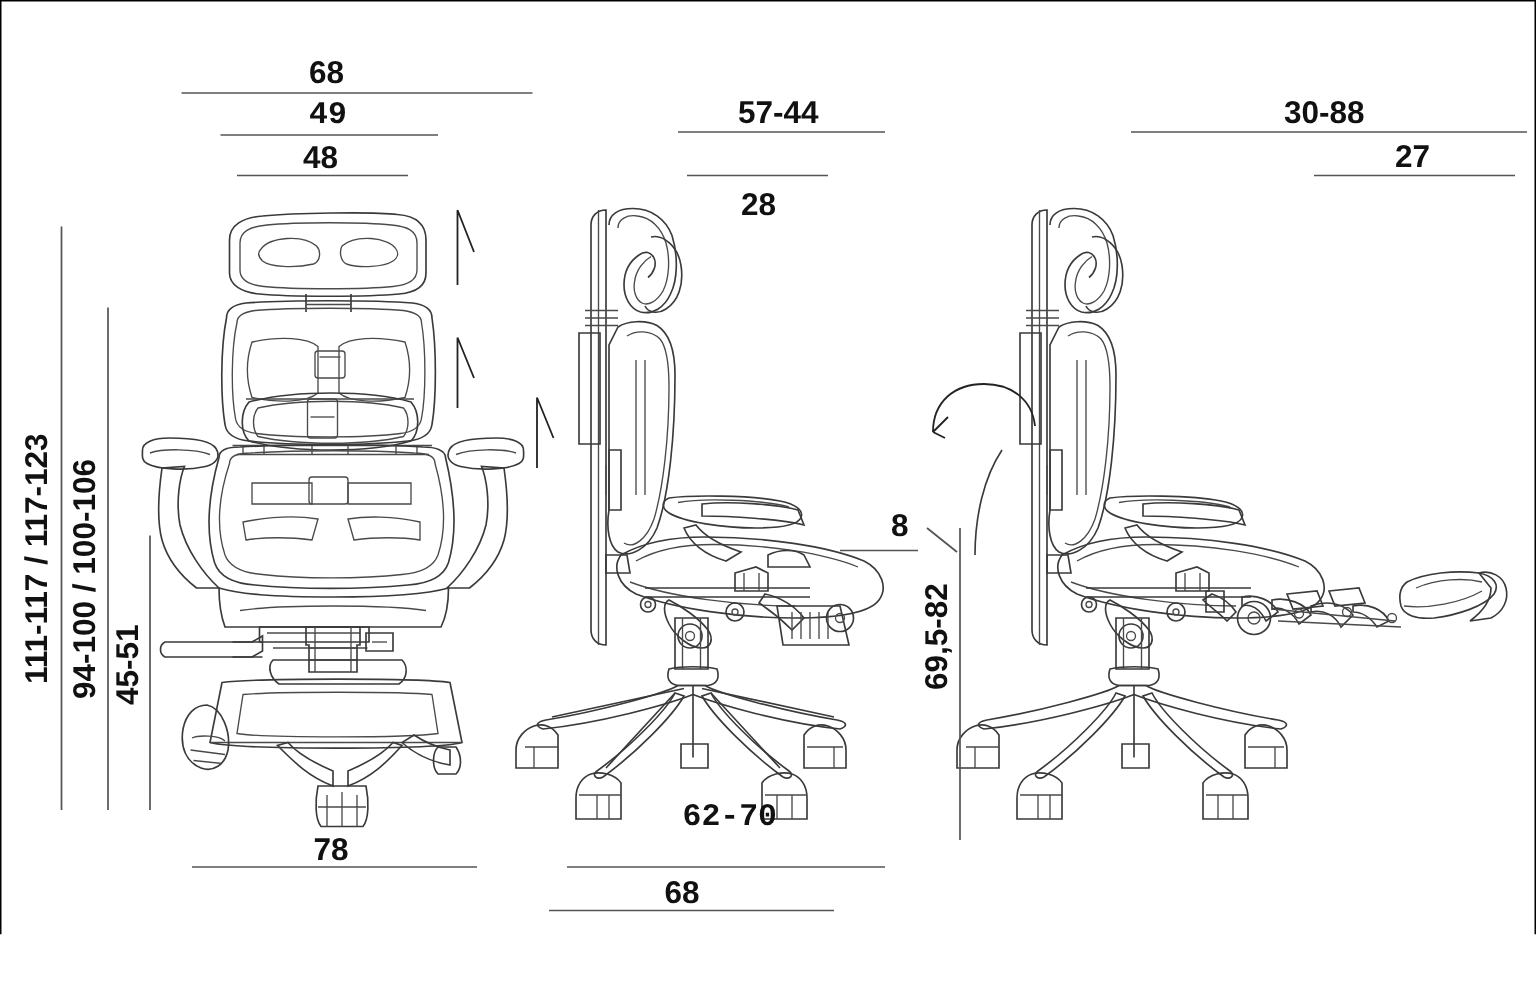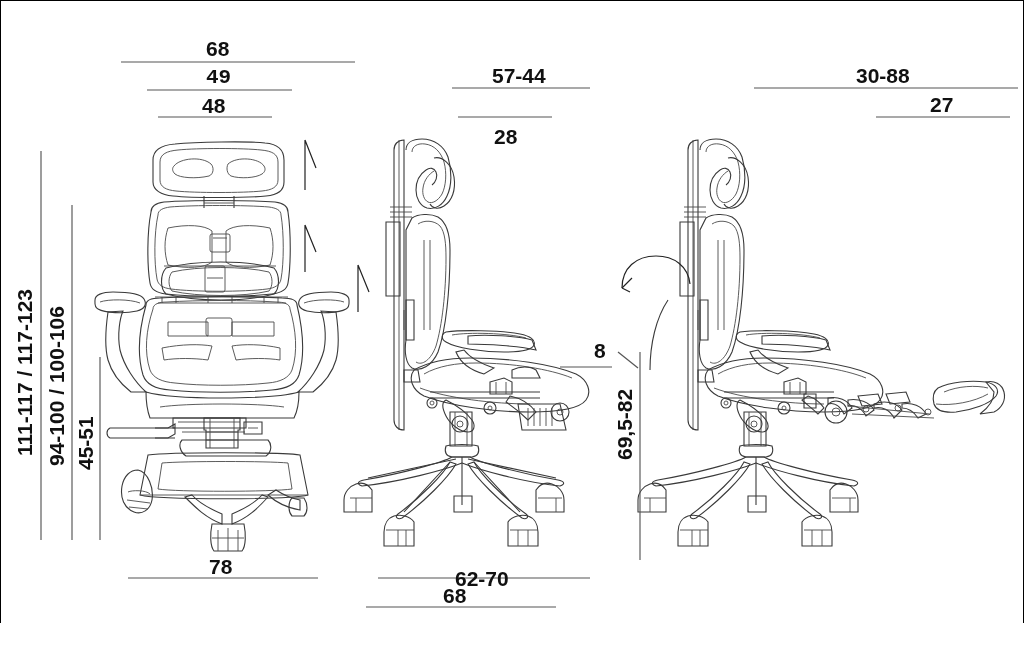--- a/index.html
+++ b/index.html
@@ -390,21 +390,21 @@
 
     <div class="dim-label rot" style="left:14px; top:456px;">111-117 / 117-123</div>
     <div class="dim-label rot" style="left:46px; top:466px;">94-100 / 100-106</div>
     <div class="dim-label rot" style="left:75px; top:470px;">45-51</div>
 
     <div class="dim-label" style="left:209px; top:556px;">78</div>
 
     <div class="dim-label" style="left:492px; top:65px;">57-44</div>
     <div class="dim-label" style="left:494px; top:94px;margin-top:32px;">28</div>
 
-    <div class="dim-label" style="left:455px; top:568px;">62-70</div>
+    <div class="dim-label" style="left:455px; top:535px;font-family:Liberation Mono, monospace;">62-70</div>
     <div class="dim-label" style="left:443px; top:585px;">68</div>
 
     <div class="dim-label" style="left:594px; top:340px;">8</div>
 
     <div class="dim-label" style="left:856px; top:65px;">30-88</div>
     <div class="dim-label" style="left:930px; top:94px;">27</div>
 
     <div class="dim-label rot" style="left:614px; top:460px;">69,5-82</div>
   </div>
 

